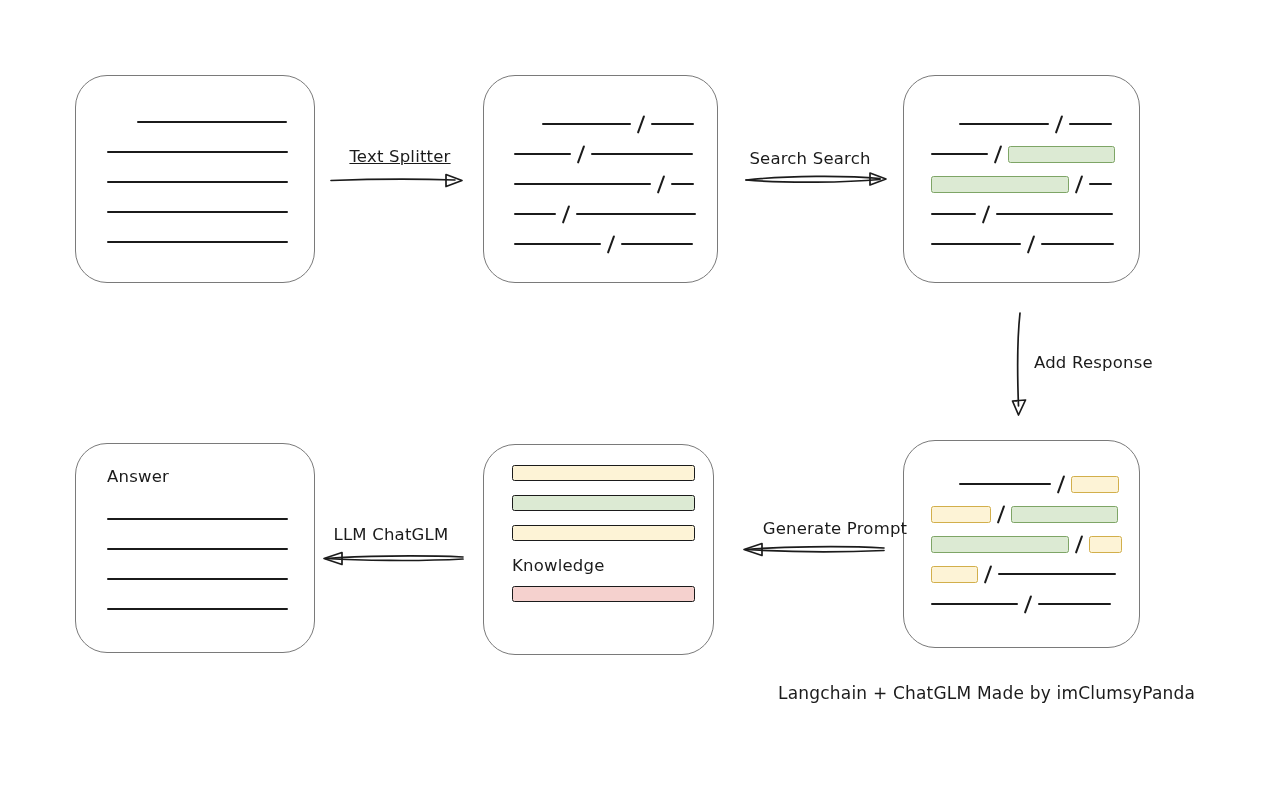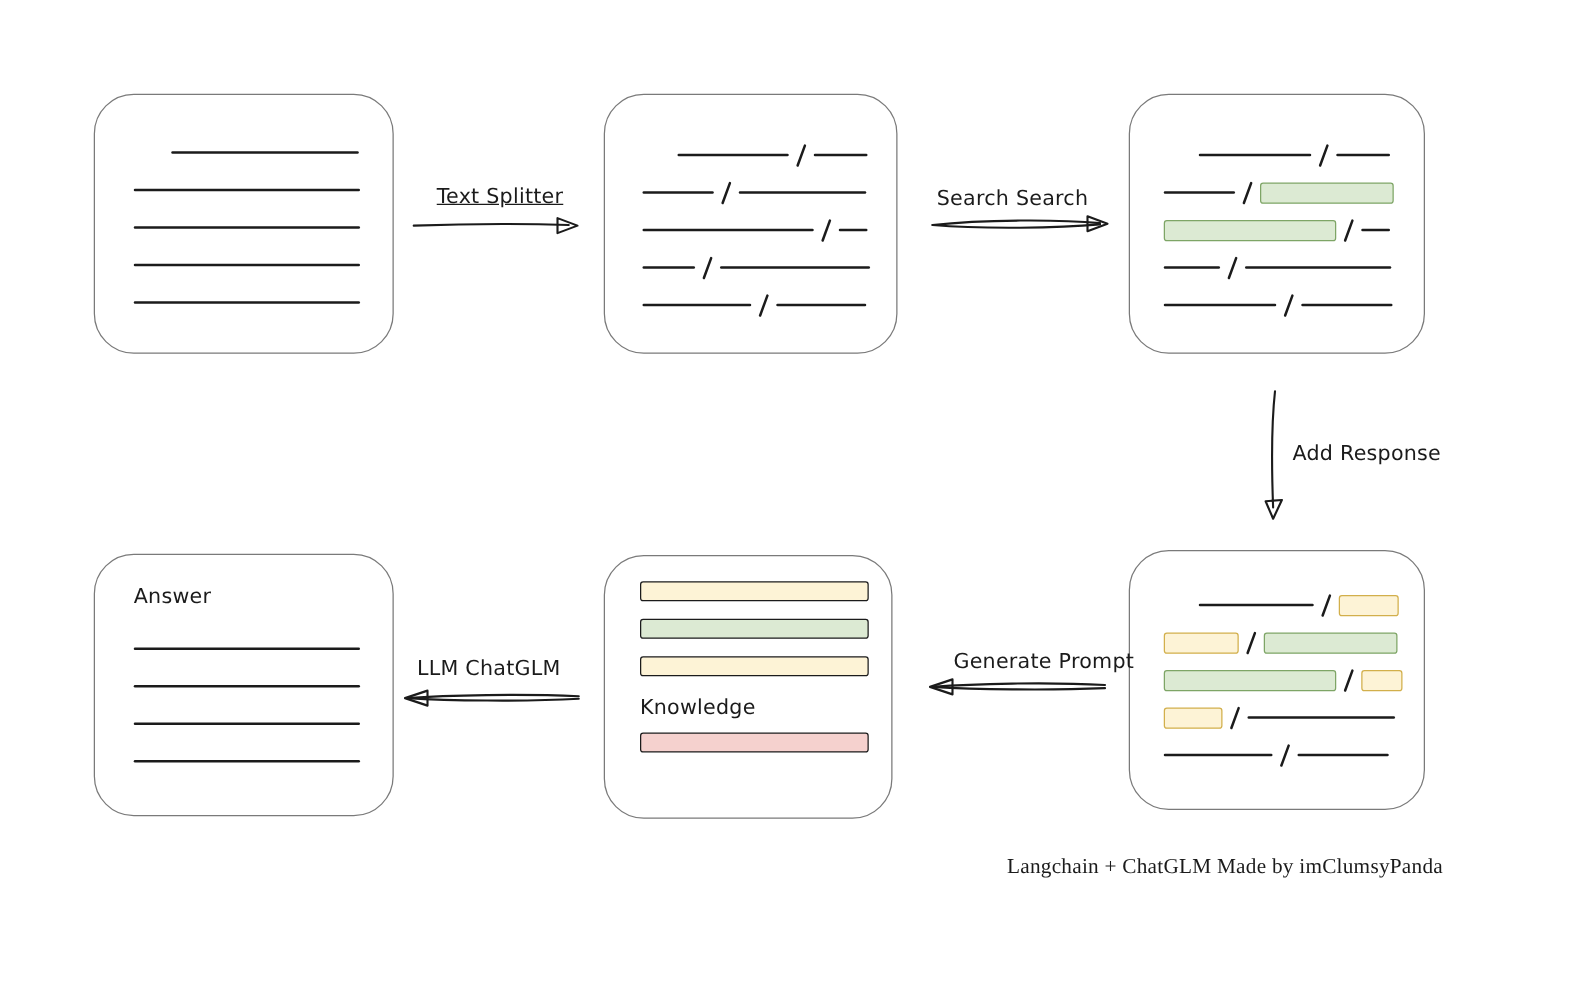--- a/index.html
+++ b/index.html
@@ -28,21 +28,21 @@
   .section-bar+.box-label{margin-top:14px;}
   
   .ruled-wrap{margin-top:31px;}
   .ruled-line{height:2px;background:var(--line,#1b1b1b);border-radius:1px;margin-bottom:28px;}
   
   .arrow-label{position:absolute;font-size:16.5px;line-height:19px;white-space:nowrap;
     text-align:center;letter-spacing:.2px;}
   .arrow-svg{position:absolute;overflow:visible;}
   .arrow-svg path{stroke:var(--line,#1b1b1b);stroke-width:1.7;fill:none;
     stroke-linecap:round;stroke-linejoin:round;}
-  .caption{position:absolute;font-size:17px;letter-spacing:.2px;text-align:center;white-space:nowrap;font-family:Liberation Serif, serif;}
+  .caption{position:absolute;font-size:17px;letter-spacing:.2px;text-align:center;white-space:nowrap;}
 </style>
 </head>
 <body>
 
 <div class="canvas">
 
   <div class="node" style="left:75px;top:75px;width:240px;height:208px;padding:31px 0 0 31px;">
       <div class="seg-row" style="margin-left: 30px;">
         <div class="seg-line" style="width: 150px;"></div>
       </div>

